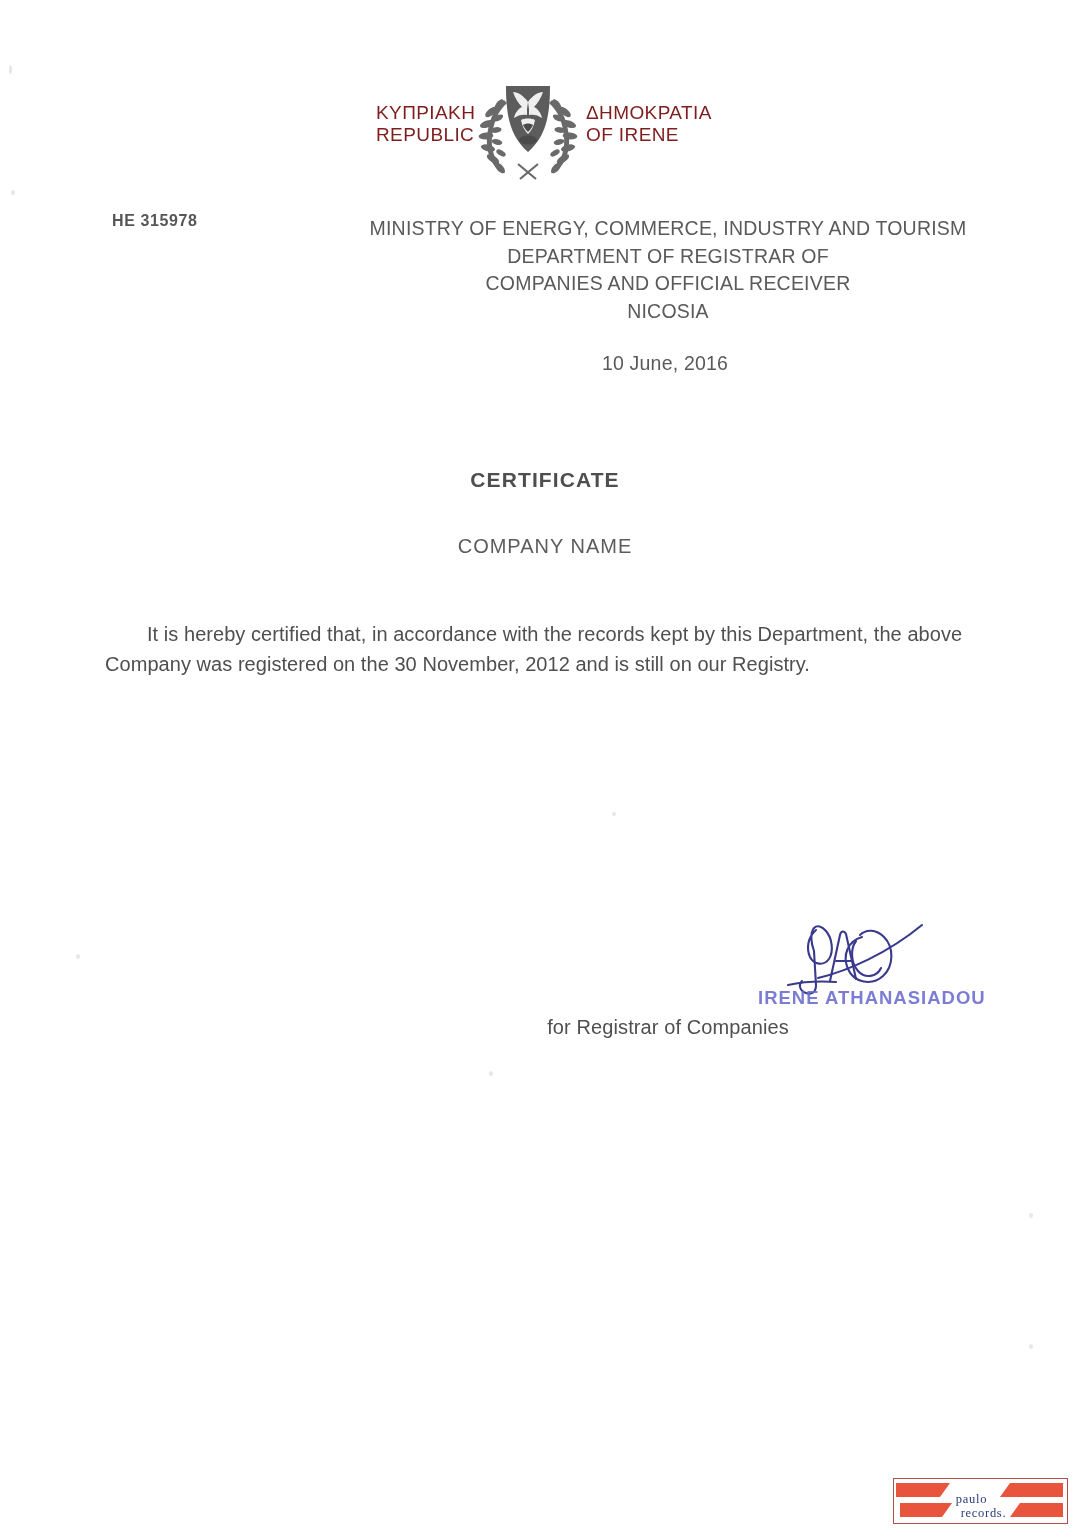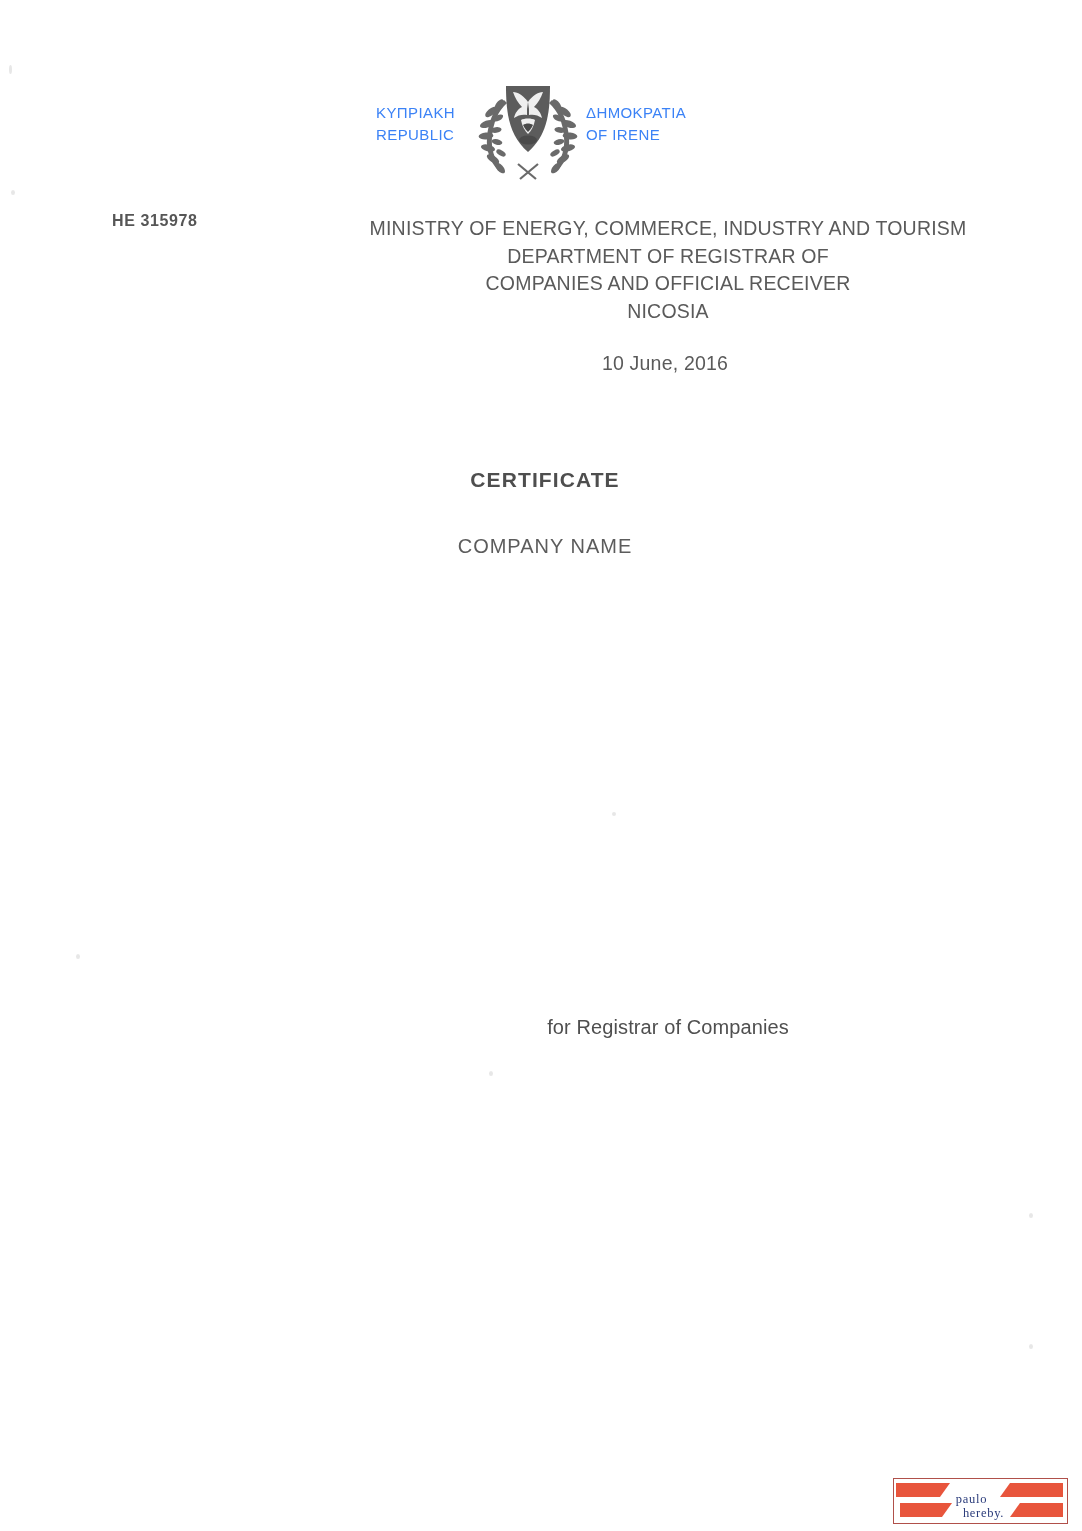--- a/index.html
+++ b/index.html
@@ -28,23 +28,23 @@
     justify-content: center;
     align-items: flex-start;
   }
   .crest-wrap {
     display: flex;
     align-items: flex-start;
     justify-content: center;
     gap: 0px;
   }
   .crest-text {
-    font-size: 15px;
+    font-size: 19px;
     letter-spacing: 0.4px;
-    color: #3b82f6;
+    color: #7f1d1d;
     line-height: 22px;
     padding-top: 24px;
     white-space: nowrap;
   }
   .crest-text.left  { text-align: left;  width: 96px; }
   .crest-text.right { text-align: left;  width: 120px; }
   .crest-emblem {
     width: 108px;
     height: 104px;
     margin: 0 4px 0 2px;
@@ -275,34 +275,55 @@
     <div>COMPANIES AND OFFICIAL RECEIVER</div>
     <div>NICOSIA</div>
   </div>
 
   <div class="doc-date">10 June, 2016</div>
 
   <div class="cert-title">CERTIFICATE</div>
 
   <div class="company-name">COMPANY NAME</div>
 
-
+  <div class="body-text">It is  hereby  certified that, in accordance with the records kept by this Department, the above Company was registered on the 30 November, 2012 and is still on our Registry.</div>
+
+  <div class="signature-area">
+    <svg class="signature-svg" width="250" height="120" viewBox="0 0 250 120">
+      <g fill="none" stroke="#3a3a8c" stroke-width="2.1" stroke-linecap="round" stroke-linejoin="round">
+
+        <path d="M72 37 C64 44 62 55 66 64 C70 72 80 73 85 66 C90 58 88 45 82 38 C78 33 73 32 70 35 C66 40 67 50 70 58 L72 92 C72 99 68 102 62 100 C56 98 54 92 58 88"></path>
+
+        <path d="M86 88 L96 42 C97 38 100 37 102 41 L112 86"></path>
+        <path d="M92 68 L108 68"></path>
+
+        <path d="M118 44 C104 48 98 62 104 76 C110 90 128 93 139 83 C150 73 150 54 140 44 C132 36 122 36 116 42"></path>
+
+        <path d="M112 48 C106 56 107 70 114 78 C121 86 133 84 137 75"></path>
+
+        <path d="M74 85 C104 78 144 60 178 32"></path>
+
+        <path d="M44 92 C58 89 76 88 92 89"></path>
+      </g>
+    </svg>
+    <div class="signature-stamp">IRENE ATHANASIADOU</div>
+  </div>
 
   <div class="signature-caption">for Registrar of Companies</div>
 
   <div class="watermark">
     <svg width="171" height="42" viewBox="0 0 171 42" style="position:absolute;left:0;top:0;z-index:1;">
       <polygon points="2,4 56,4 46,18 2,18" fill="#e8553c"></polygon>
       <polygon points="6,24 58,24 48,38 6,38" fill="#e8553c"></polygon>
       <polygon points="116,4 169,4 169,18 106,18" fill="#e8553c"></polygon>
       <polygon points="126,24 169,24 169,38 116,38" fill="#e8553c"></polygon>
     </svg>
     <div class="wm-text">
       <div class="wm-line1">paulo</div>
-      <div class="wm-line2">hereby.</div>
+      <div class="wm-line2">records.</div>
       <div class="wm-line3">com</div>
     </div>
   </div>
 
   <div class="speckle" style="left:9px;  top:65px;  width:3px; height:9px;"></div>
   <div class="speckle" style="left:11px; top:190px; width:4px; height:5px;"></div>
   <div class="speckle" style="left:76px; top:954px; width:4px; height:5px;"></div>
   <div class="speckle" style="left:612px;top:812px; width:4px; height:4px;"></div>
   <div class="speckle" style="left:489px;top:1071px;width:4px; height:5px;"></div>
   <div class="speckle" style="left:1029px;top:1213px;width:4px;height:5px;"></div>

